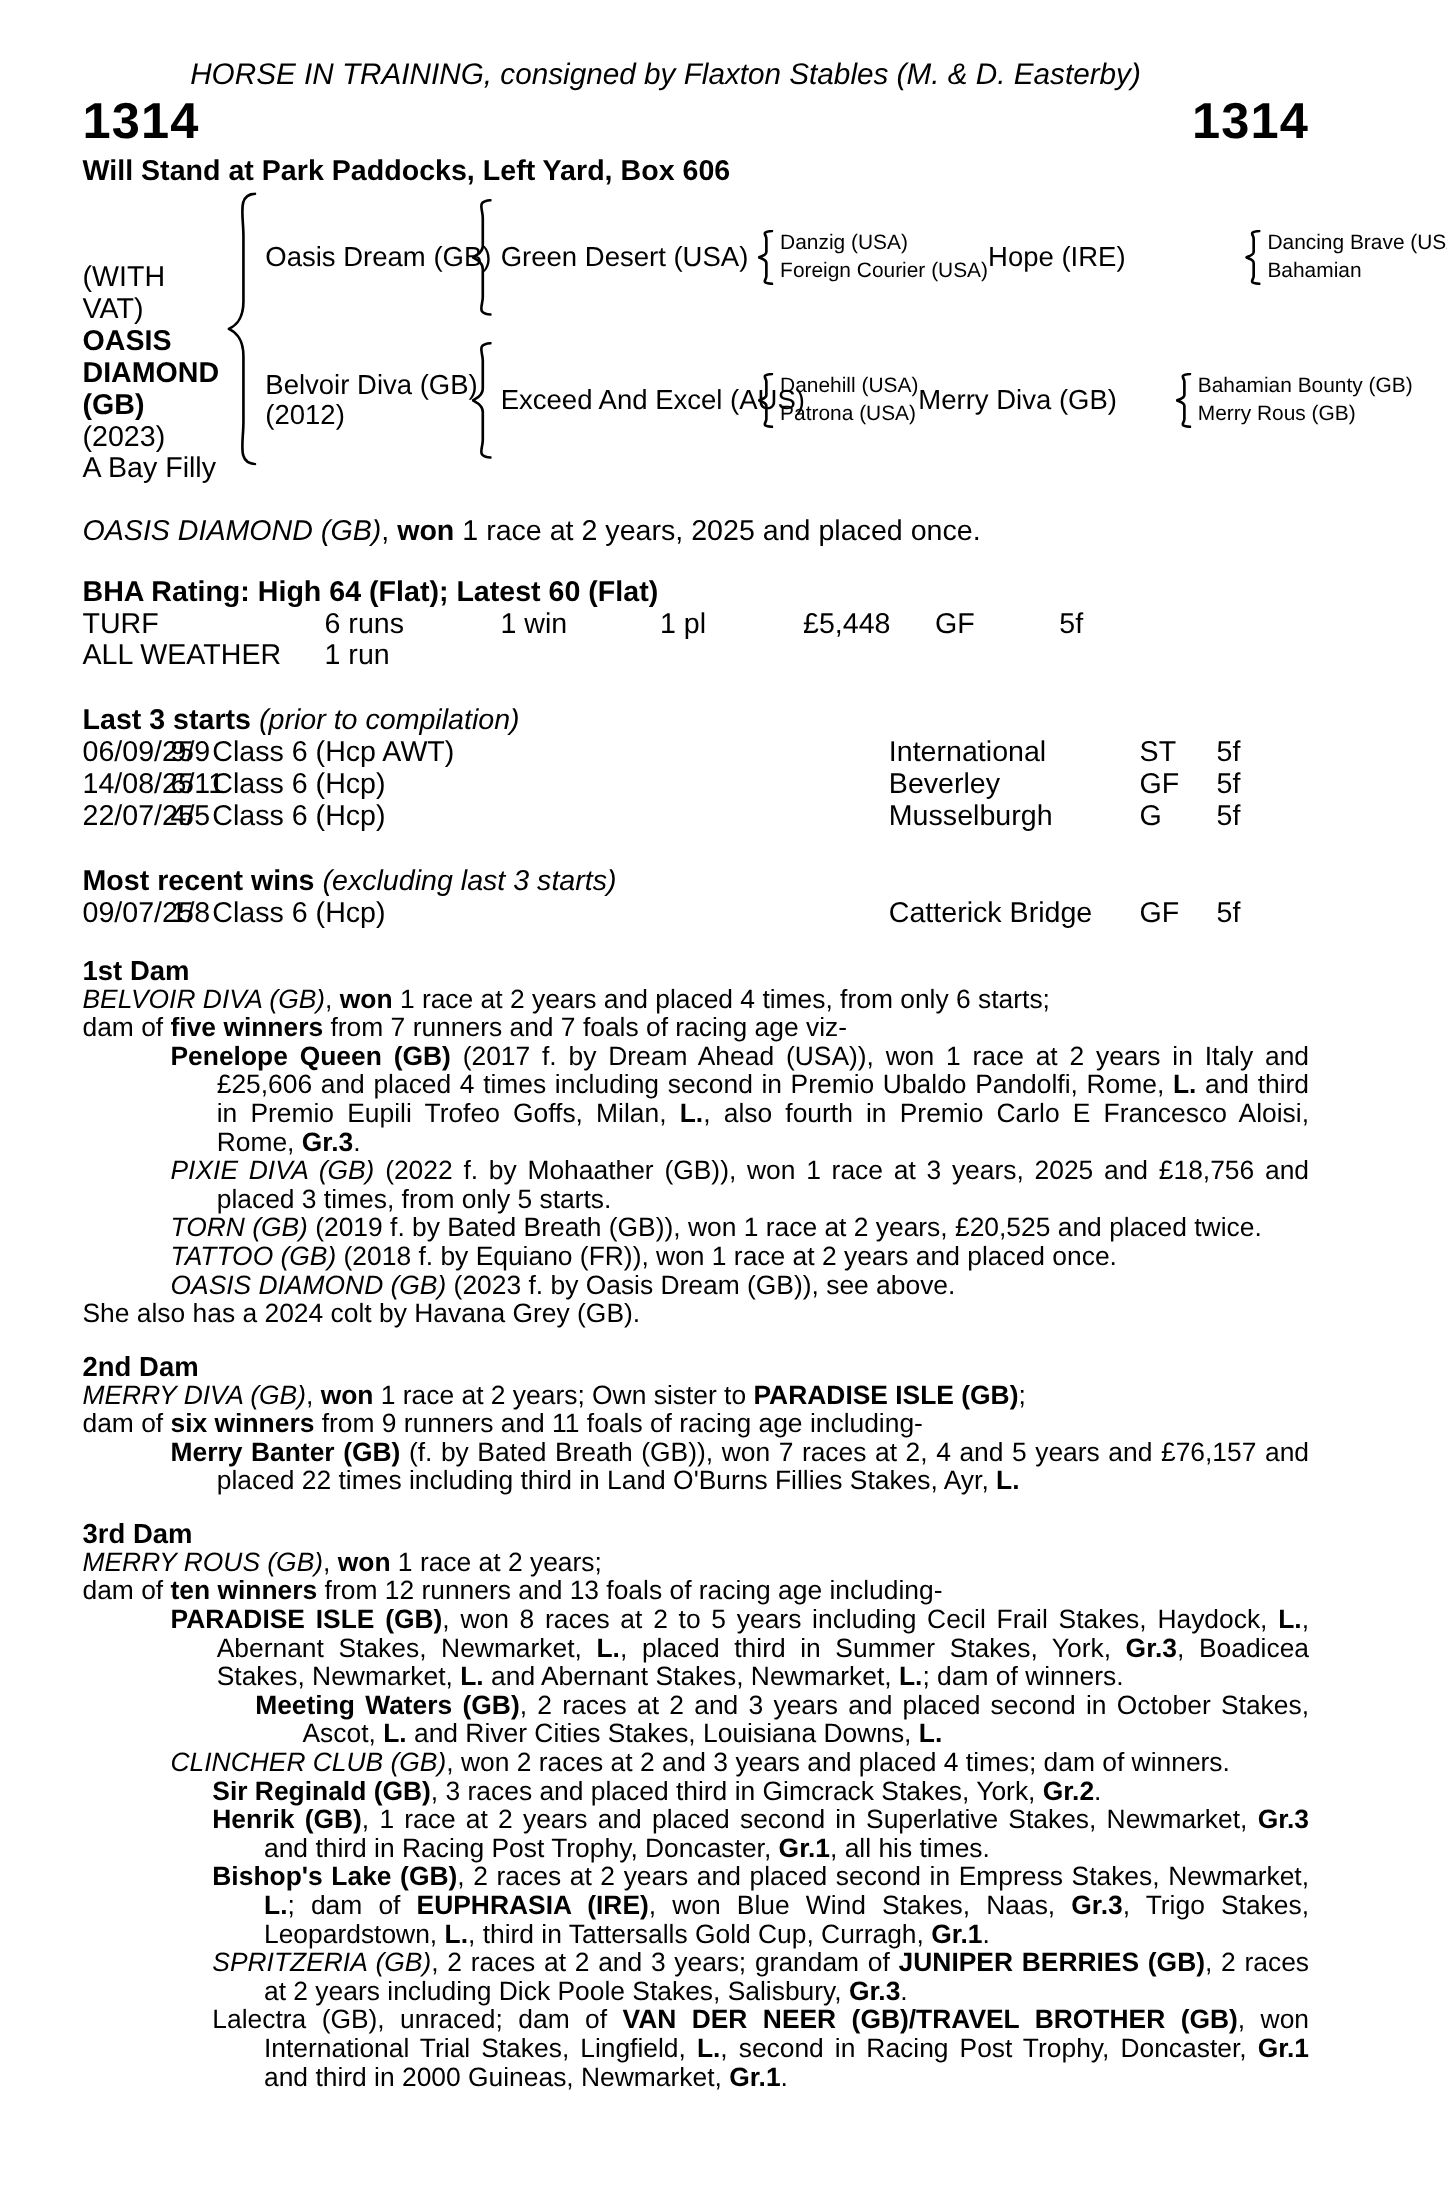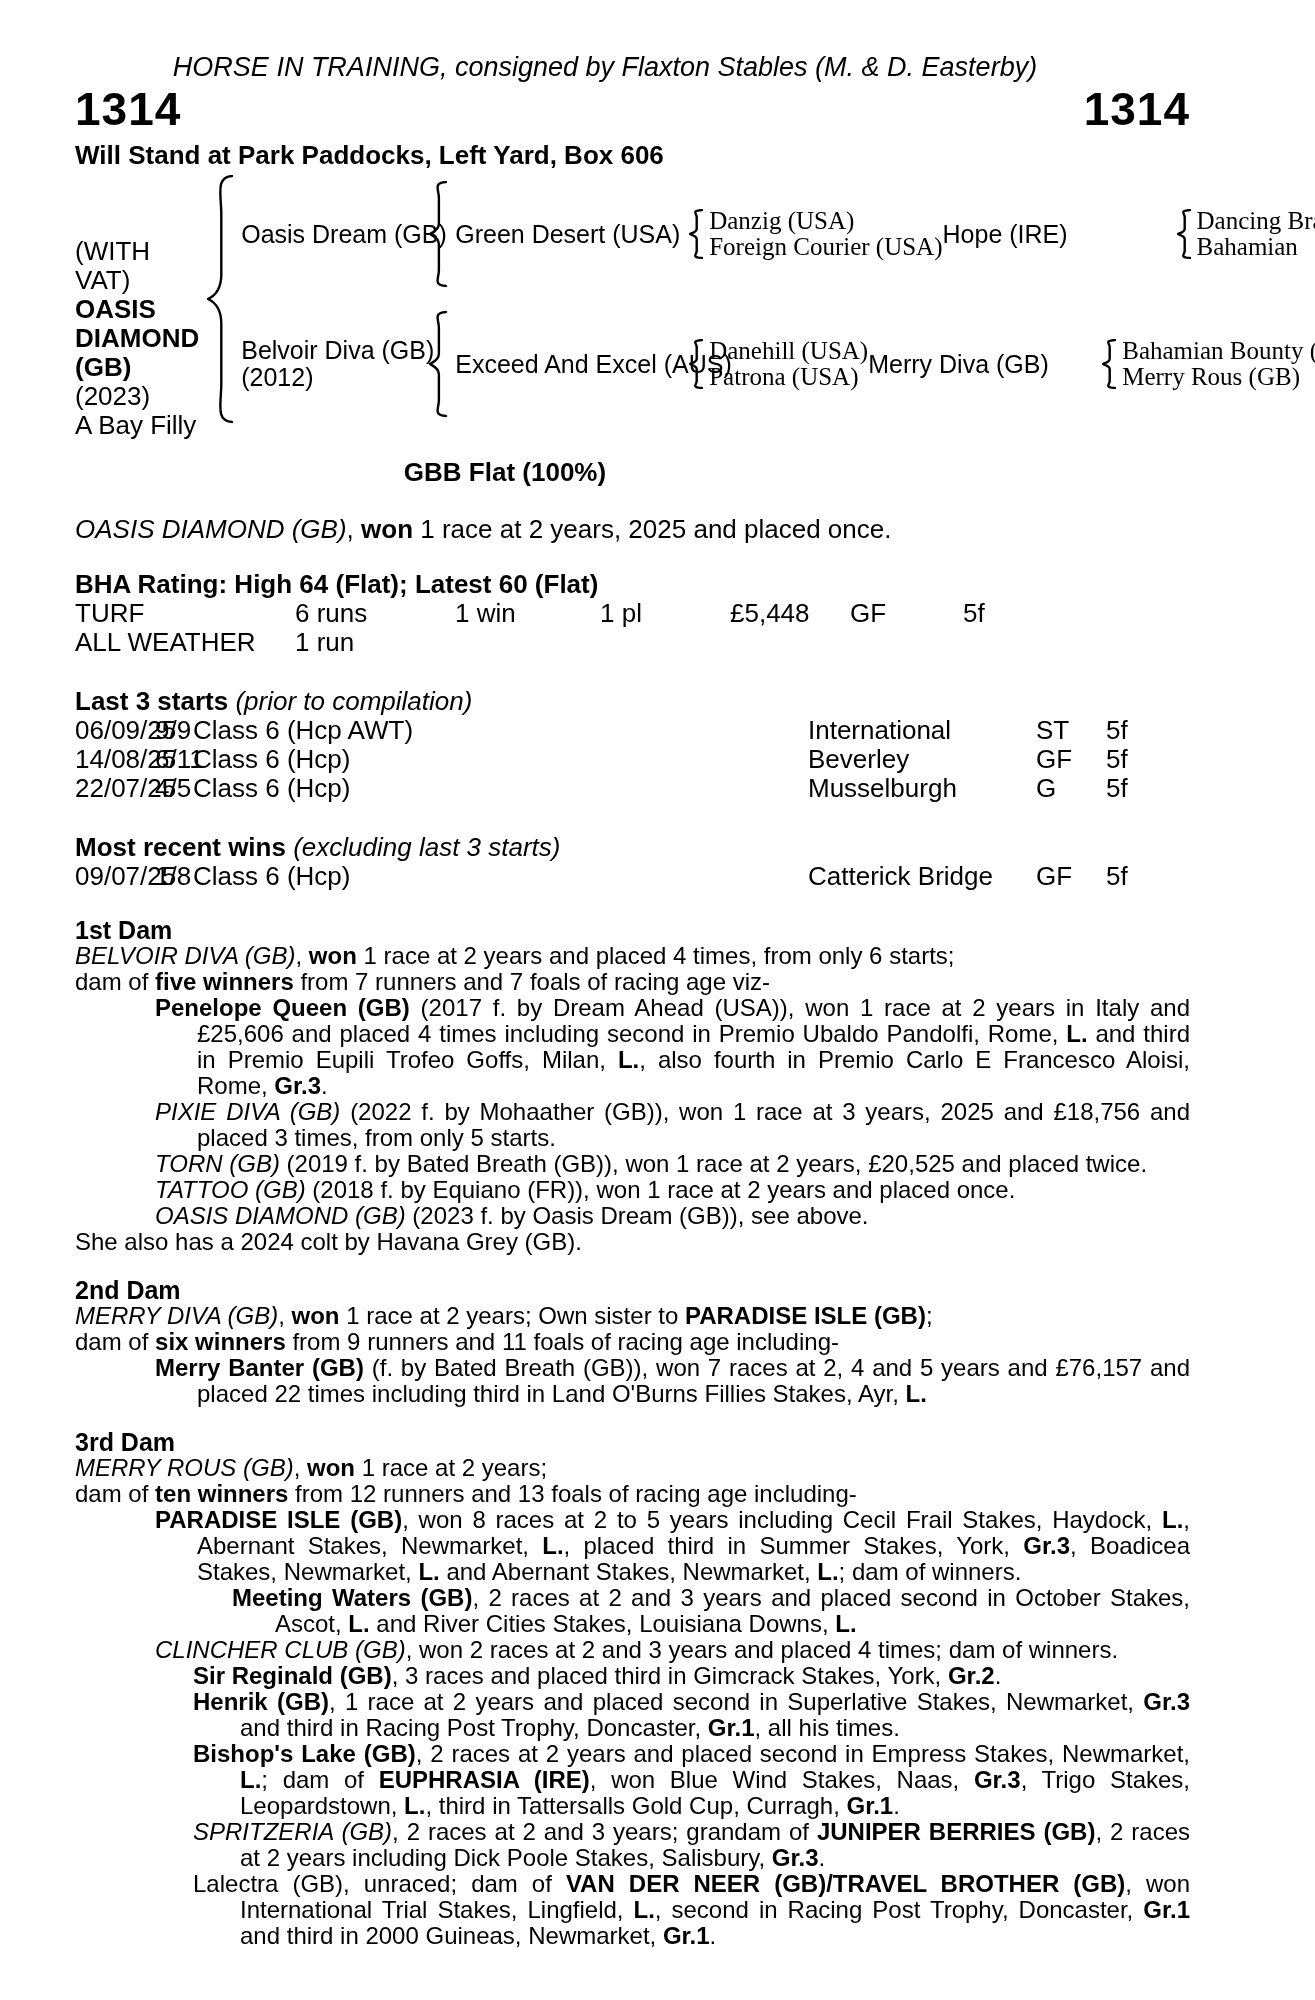--- a/index.html
+++ b/index.html
@@ -19,21 +19,21 @@
   .ped{display:flex;align-items:flex-start;margin-top:4px;}
   .ped-id{width:238px;padding-top:62px;font-size:26px;line-height:29px;}
   .ped-id .hname{font-weight:bold;}
   .ped-tree{display:flex;align-items:center;}
   .gen2col{display:flex;flex-direction:column;row-gap:24px;}
   .gen2{display:flex;align-items:center;}
   .pname{width:188px;font-size:25px;line-height:27px;white-space:nowrap;}
   .gen3col{display:flex;flex-direction:row;row-gap:24px;}
   .gen3{display:flex;align-items:center;}
   .gpname{width:234px;font-size:25px;white-space:nowrap;}
-  .ggcol{display:flex;flex-direction:column;justify-content:center;font-size:25px;line-height:26px;white-space:nowrap;margin-left:6px;font-family:Liberation Serif, serif;}
+  .ggcol{display:flex;flex-direction:column;justify-content:center;font-size:19px;line-height:26px;white-space:nowrap;margin-left:6px;}
   svg.brace{flex:none;display:block;}
   .brace-big{margin:0 8px;}
   .brace-med{margin-right:8px;}
   
   .gbb{width:860px;text-align:center;font-weight:bold;font-size:26px;line-height:29px;margin-top:18px;}
   .race-para{font-size:26px;line-height:29px;margin-top:28px;}
   .bha{margin-top:26px;font-size:26px;line-height:29px;}
   .bha-head{font-weight:bold;}
   .turf-grid{display:grid;grid-template-columns:220px 160px 145px 130px 76px 157px auto;}
   .turf-grid .ra{text-align:right;}
@@ -138,21 +138,20 @@
                 <div>Bahamian Bounty (GB)</div>
                 <div>Merry Rous (GB)</div>
               </div>
             </div>
           </div>
         </div>
       </div>
     </div>
   </div>
 
-  <div class="gbb">GBB Flat (100%)</div>
 
   <p class="race-para"><span class="sg-i">OASIS DIAMOND (GB)</span><span class="sg-n">, </span><span class="sg-b">won</span><span class="sg-n"> 1 race at 2 years, 2025 and placed once.</span></p>
 
   <div class="bha">
     <div class="bha-head">BHA Rating: High 64 (Flat); Latest 60 (Flat)</div>
     <div class="turf-grid">
       <div class="cell">TURF</div>
       <div class="cell">6 runs</div>
       <div class="cell">1 win</div>
       <div class="cell">1 pl</div>

